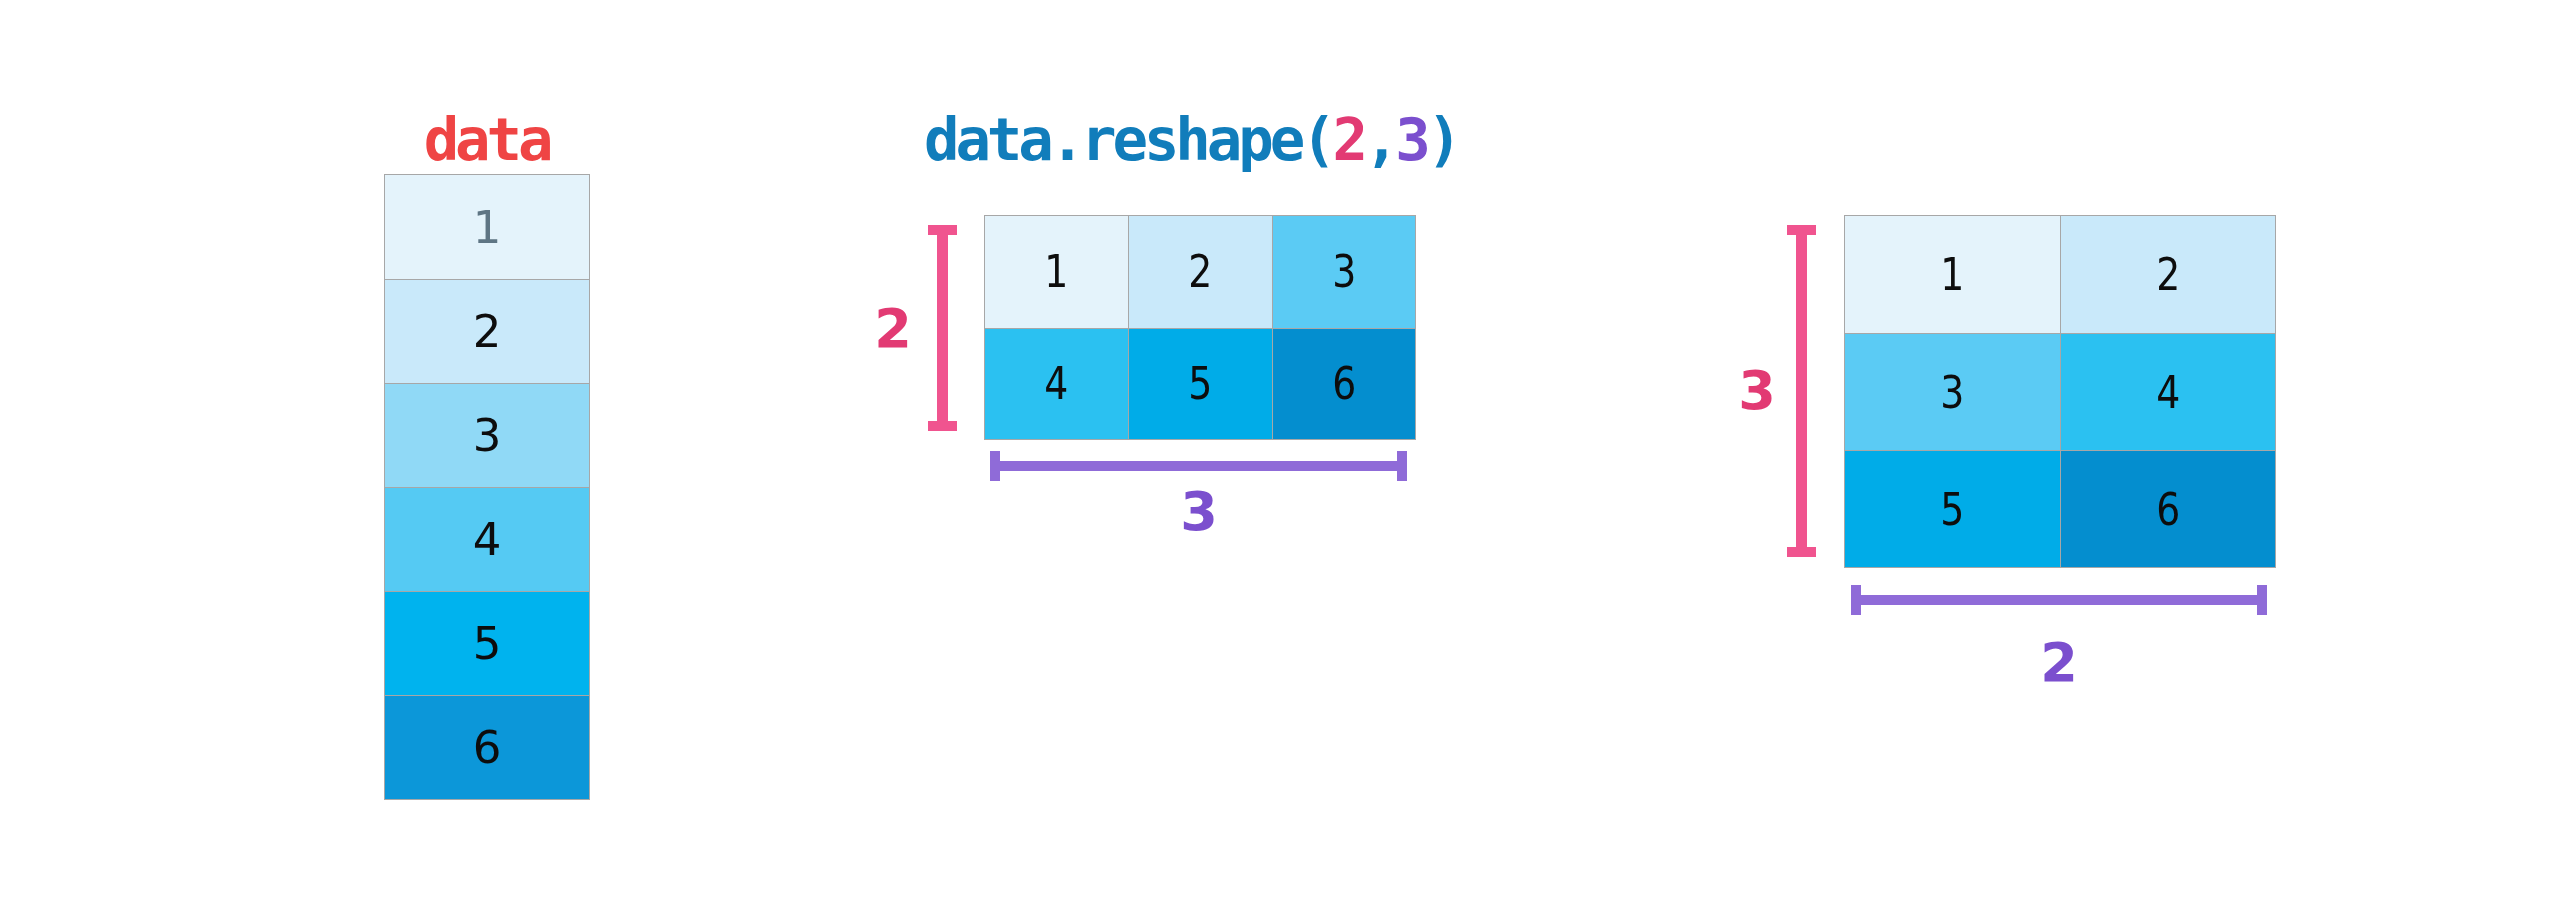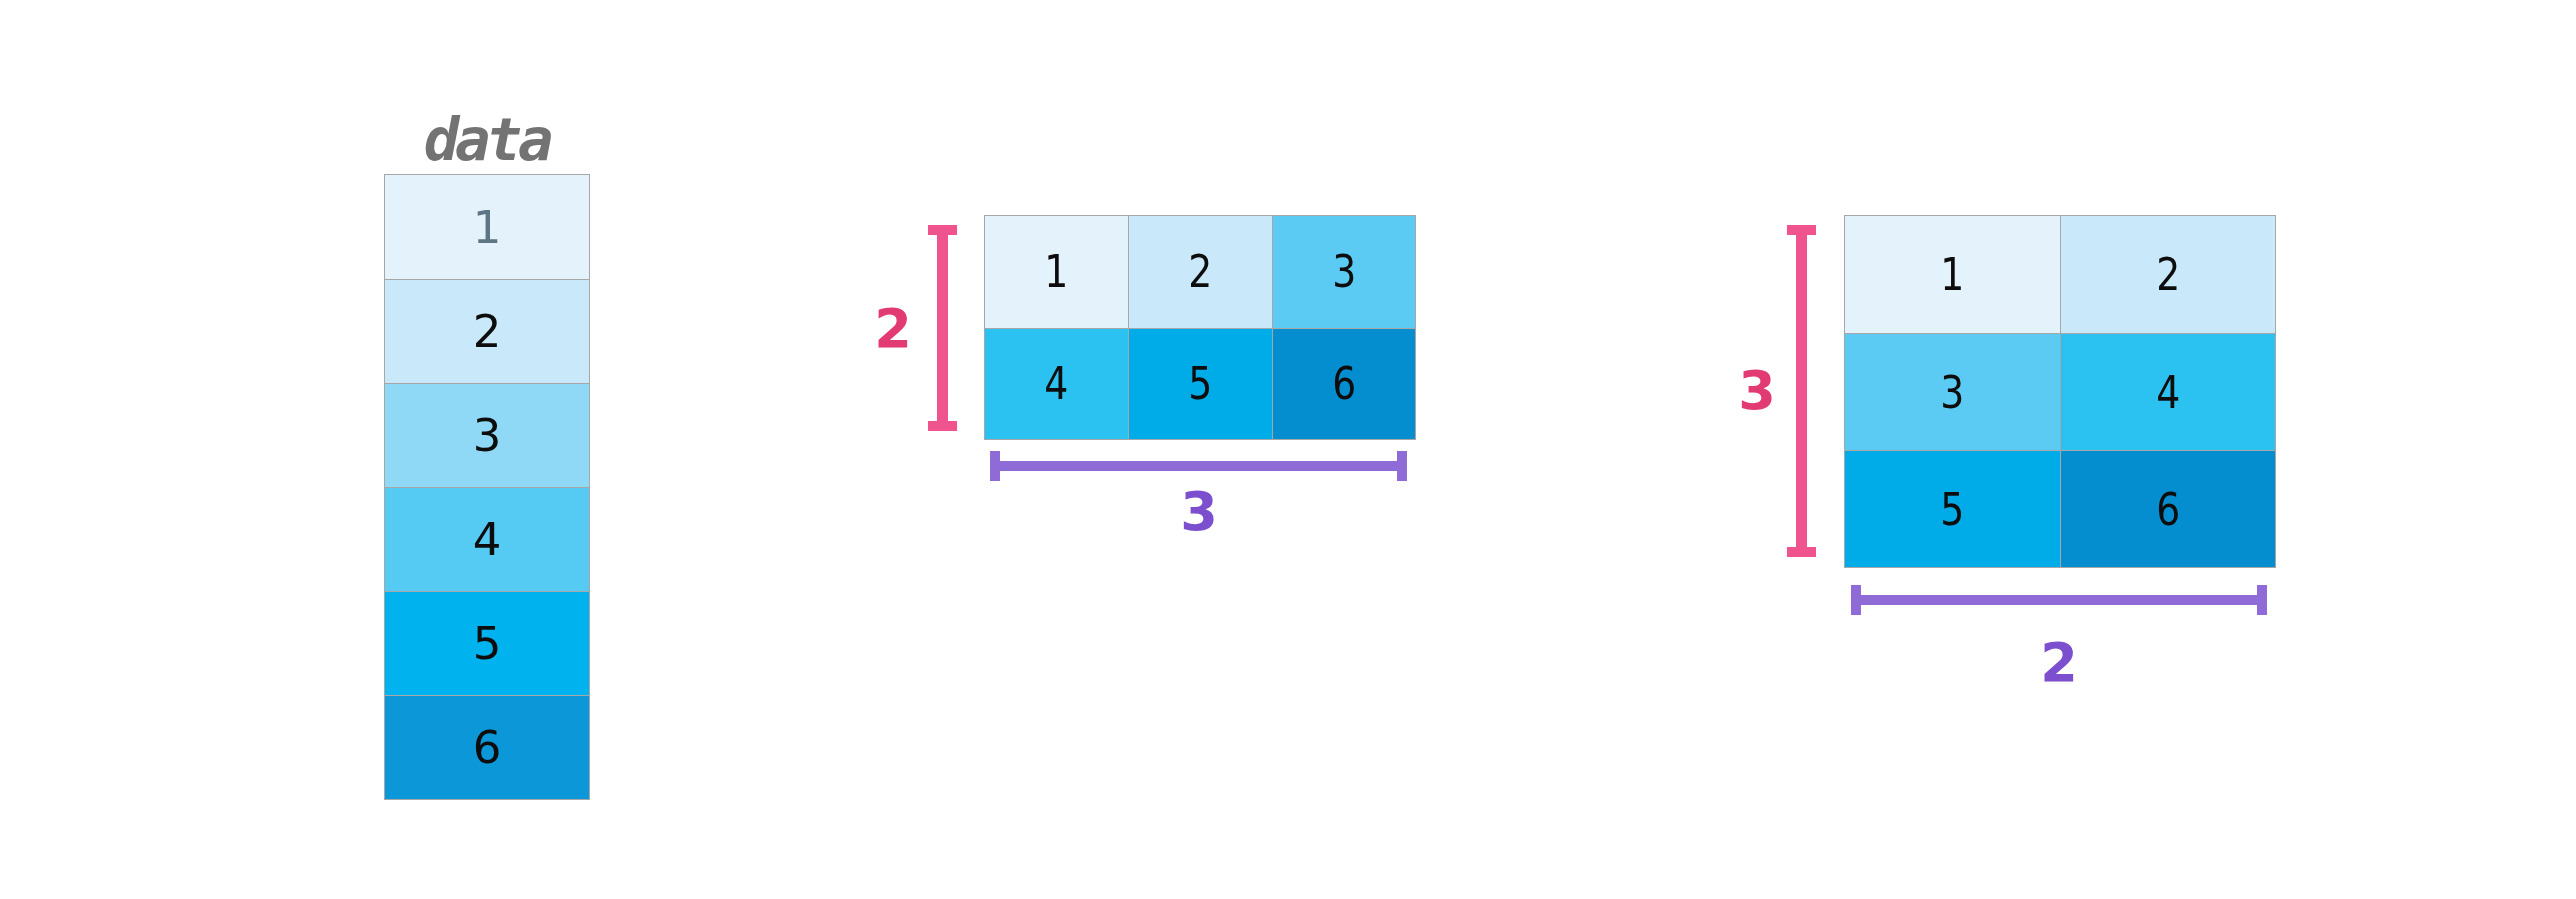--- a/index.html
+++ b/index.html
@@ -46,21 +46,21 @@
   #lbl-rows-23{left:893px;top:329px;}
   #lbl-cols-23{left:1199px;top:512px;}
   #lbl-rows-32{left:1757px;top:391px;}
   #lbl-cols-32{left:2059px;top:663px;}
 </style>
 </head>
 <body>
 
 <div id="canvas">
 
-  <div class="fig-title" id="title-data"><span style="color: #737373; font-style: italic;">data</span></div>
+  <div class="fig-title" id="title-data"><span style="color: #ef4444;">data</span></div>
 
   <div class="array" id="col-data">
     <div class="cell first" style="background: rgb(228, 243, 251);">
         <span class="num" style="color: rgb(94, 117, 132);">1</span>
       </div>
     <div class="cell" style="background: rgb(201, 233, 250);">
         <span class="num" style="color: rgb(13, 13, 13);">2</span>
       </div>
     <div class="cell" style="background: rgb(144, 217, 246);">
         <span class="num" style="color: rgb(13, 13, 13);">3</span>
@@ -69,20 +69,21 @@
         <span class="num" style="color: rgb(13, 13, 13);">4</span>
       </div>
     <div class="cell" style="background: rgb(0, 179, 238);">
         <span class="num" style="color: rgb(13, 13, 13);">5</span>
       </div>
     <div class="cell" style="background: rgb(12, 151, 217);">
         <span class="num" style="color: rgb(13, 13, 13);">6</span>
       </div>
   </div>
 
+  <div class="fig-title" id="title-r23"><span style="color: rgb(17, 125, 187);">data.reshape(</span><span style="color: rgb(226, 58, 115);">2</span><span style="color: rgb(17, 125, 187);">,</span><span style="color: rgb(123, 79, 206);">3</span><span style="color: rgb(17, 125, 187);">)</span></div>
 
   <div class="array condensed" id="grid-23">
     <div class="cell r0 c0" style="background: rgb(228, 243, 251);">
         <span class="num" style="color: rgb(13, 13, 13);">1</span>
       </div>
     <div class="cell c0" style="background: rgb(201, 233, 250);">
         <span class="num" style="color: rgb(13, 13, 13);">2</span>
       </div>
     <div class="cell c0" style="background: rgb(91, 203, 244);">
         <span class="num" style="color: rgb(13, 13, 13);">3</span>

